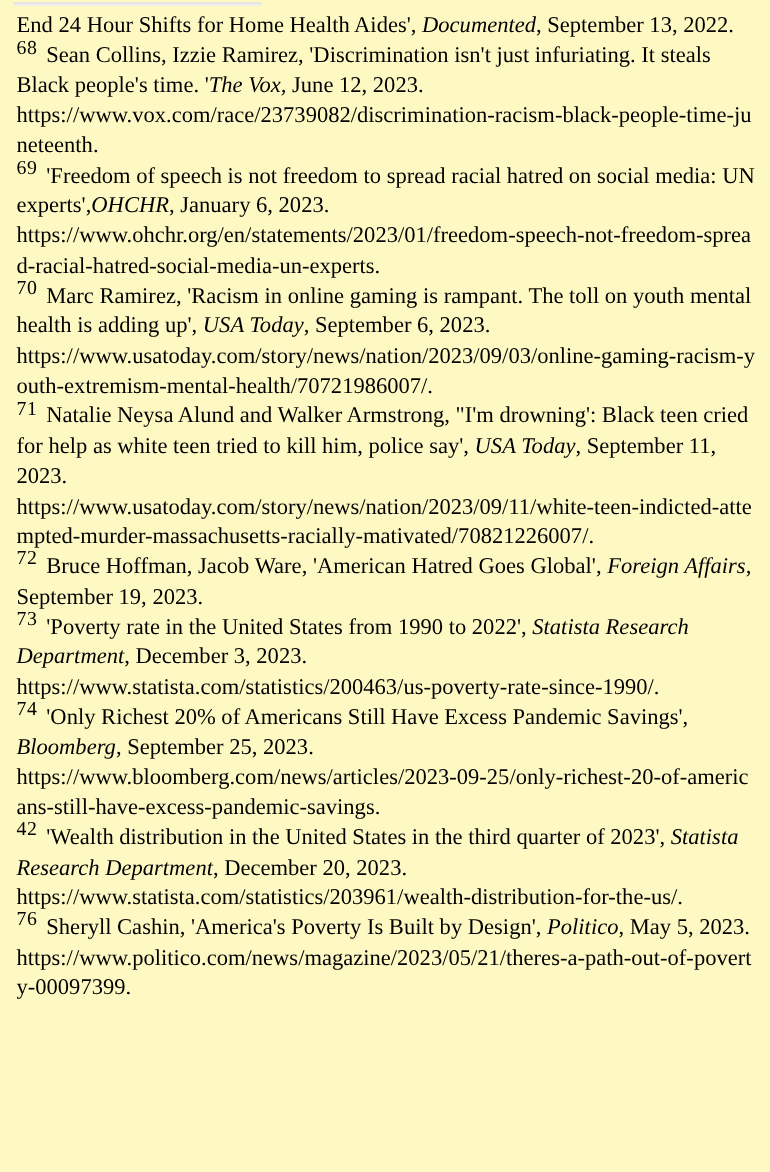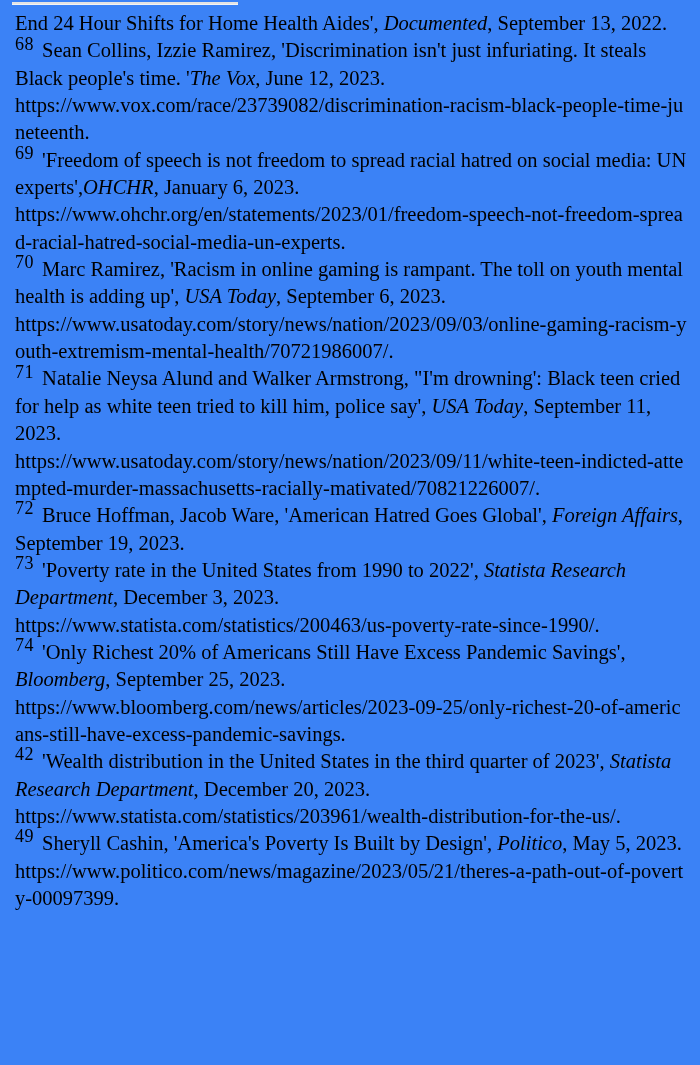--- a/index.html
+++ b/index.html
@@ -4,21 +4,21 @@
 <style>
   html, body {
     margin: 0;
     padding: 0;
     background: #ffffff;
   }
   .page {
     position: relative;
     width: 700px;
     height: 1065px;
-    background: #3b82f6;
+    background: #fef9c3;
     overflow: hidden;
     font-family: "Liberation Serif", serif;
     font-size: 20.5px;
     line-height: 27.35px;
     color: #000000;
   }
   .top-rule {
     position: absolute;
     left: 12px;
     top: 2px;
@@ -88,16 +88,16 @@
 
   <div class="footnote">
     <p class="citation"><sup class="marker">74</sup><span class="segs"><span>'Only Richest 20% of Americans Still Have Excess Pandemic Savings', </span><i>Bloomberg</i><span>, September 25, 2023.</span></span><span class="url">https://www.bloomberg.com/news/articles/2023-09-25/only-richest-20-of-americans-still-have-excess-pandemic-savings.</span></p>
   </div>
 
   <div class="footnote">
     <p class="citation"><sup class="marker">42</sup><span class="segs"><span>'Wealth distribution in the United States in the third quarter of 2023', </span><i>Statista Research Department</i><span>, December 20, 2023.</span></span><span class="url">https://www.statista.com/statistics/203961/wealth-distribution-for-the-us/.</span></p>
   </div>
 
   <div class="footnote">
-    <p class="citation"><sup class="marker">49</sup><span class="segs"><span>Sheryll Cashin, 'America's Poverty Is Built by Design', </span><i>Politico</i><span>, May 5, 2023.</span></span><span class="url">https://www.politico.com/news/magazine/2023/05/21/theres-a-path-out-of-poverty-00097399.</span></p>
+    <p class="citation"><sup class="marker">76</sup><span class="segs"><span>Sheryll Cashin, 'America's Poverty Is Built by Design', </span><i>Politico</i><span>, May 5, 2023.</span></span><span class="url">https://www.politico.com/news/magazine/2023/05/21/theres-a-path-out-of-poverty-00097399.</span></p>
   </div>
 </div>
 </div>
 
 </body></html>

